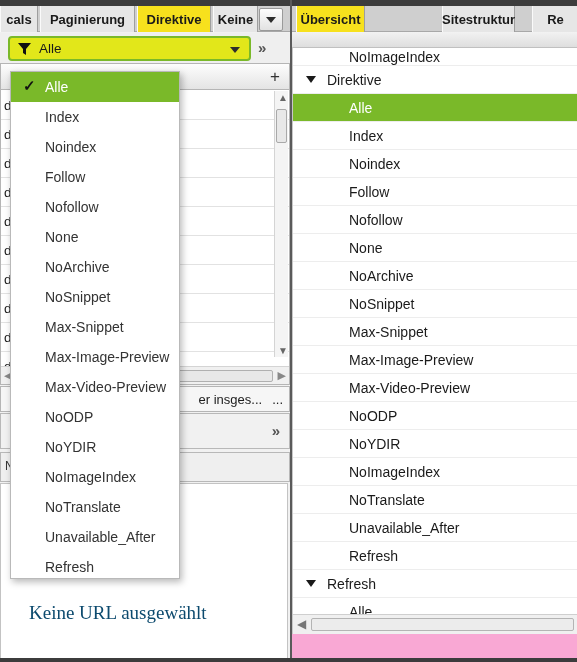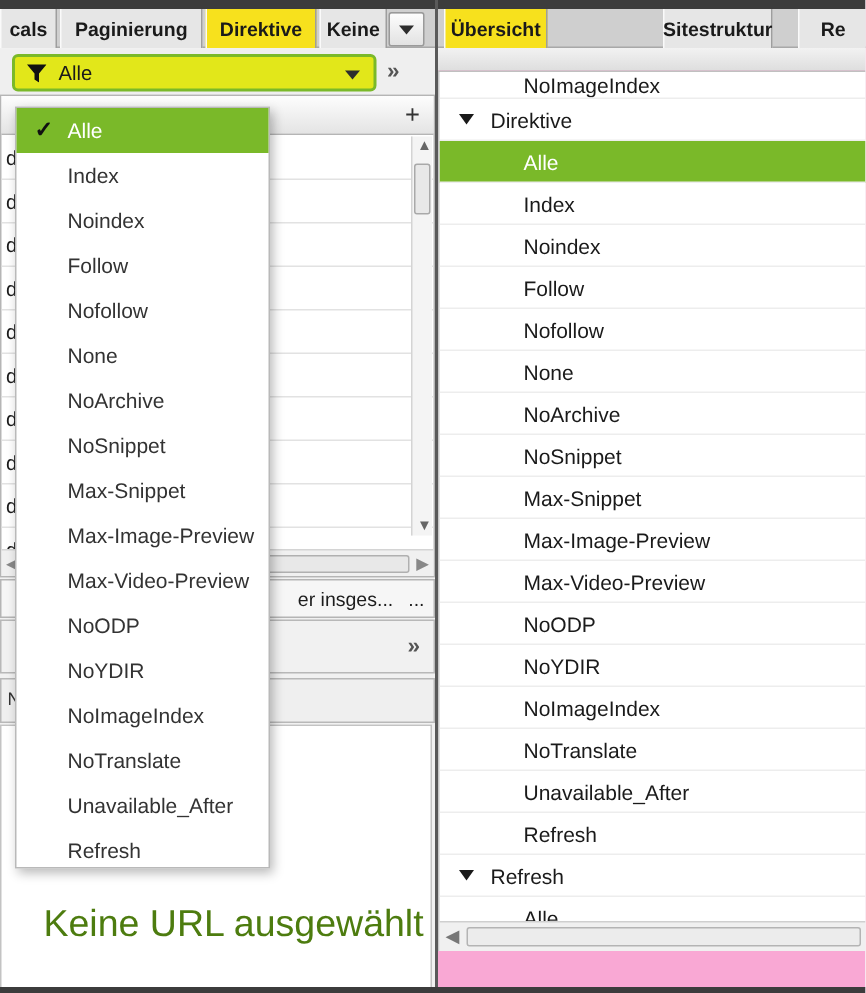--- a/index.html
+++ b/index.html
@@ -136,22 +136,23 @@
   }
   #lower-panel-b .mini-label {
     position:absolute; left:4px; top:6px; font-size:12px; color:#333;
   }
   #detail-area {
     position:absolute; left:0; top:483px; width:288px; height:179px;
     background:#ffffff; border:1px solid #c3c3c3;
   }
   #detail-empty {
     position:absolute; left:28px; top:118px;
-    font-size:25px; color:#4d7c0f;
+    font-size:19px; color:#0c4a6e;
     white-space:nowrap;
+    font-family:Liberation Serif, serif;
   }
 
   
   #dropdown {
     position:absolute; left:10px; top:71px; width:170px; height:508px;
     background:#ffffff;
     border:1px solid #b9b9b9;
     box-shadow:2px 3px 7px rgba(0,0,0,0.28);
     z-index:40;
   }

